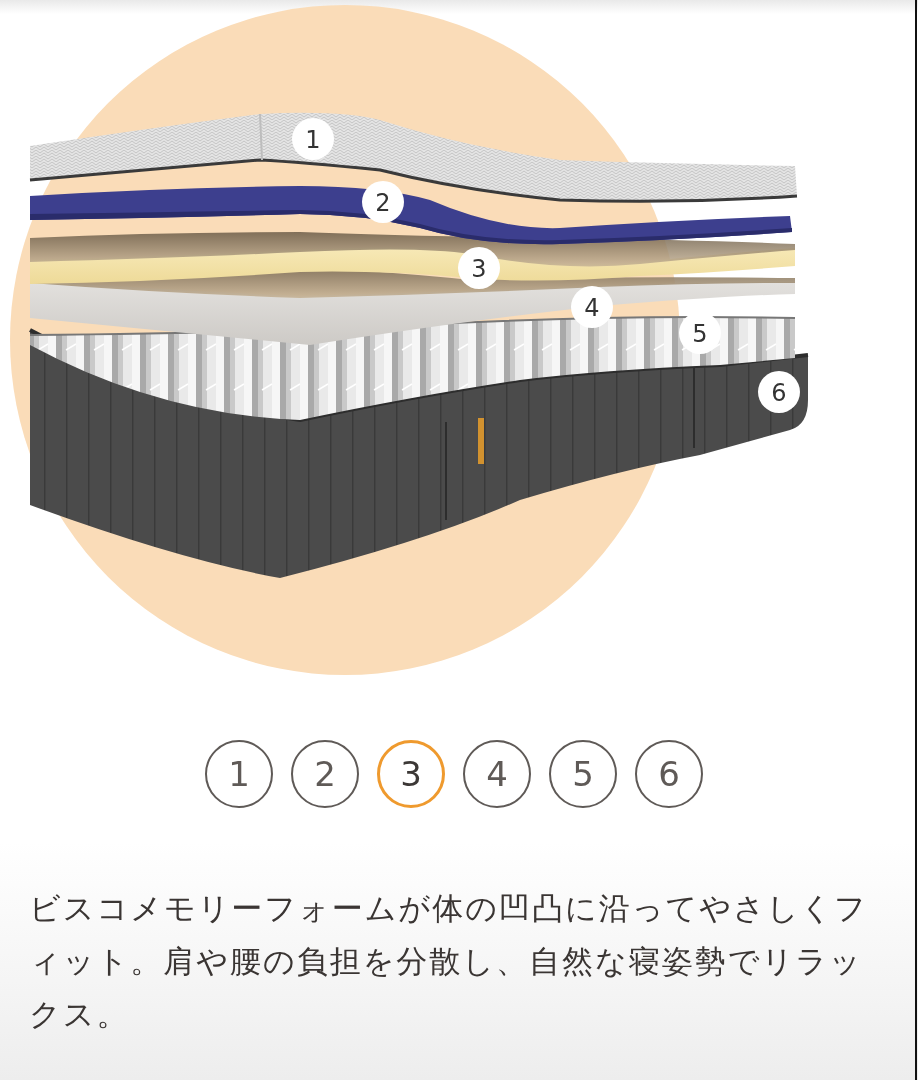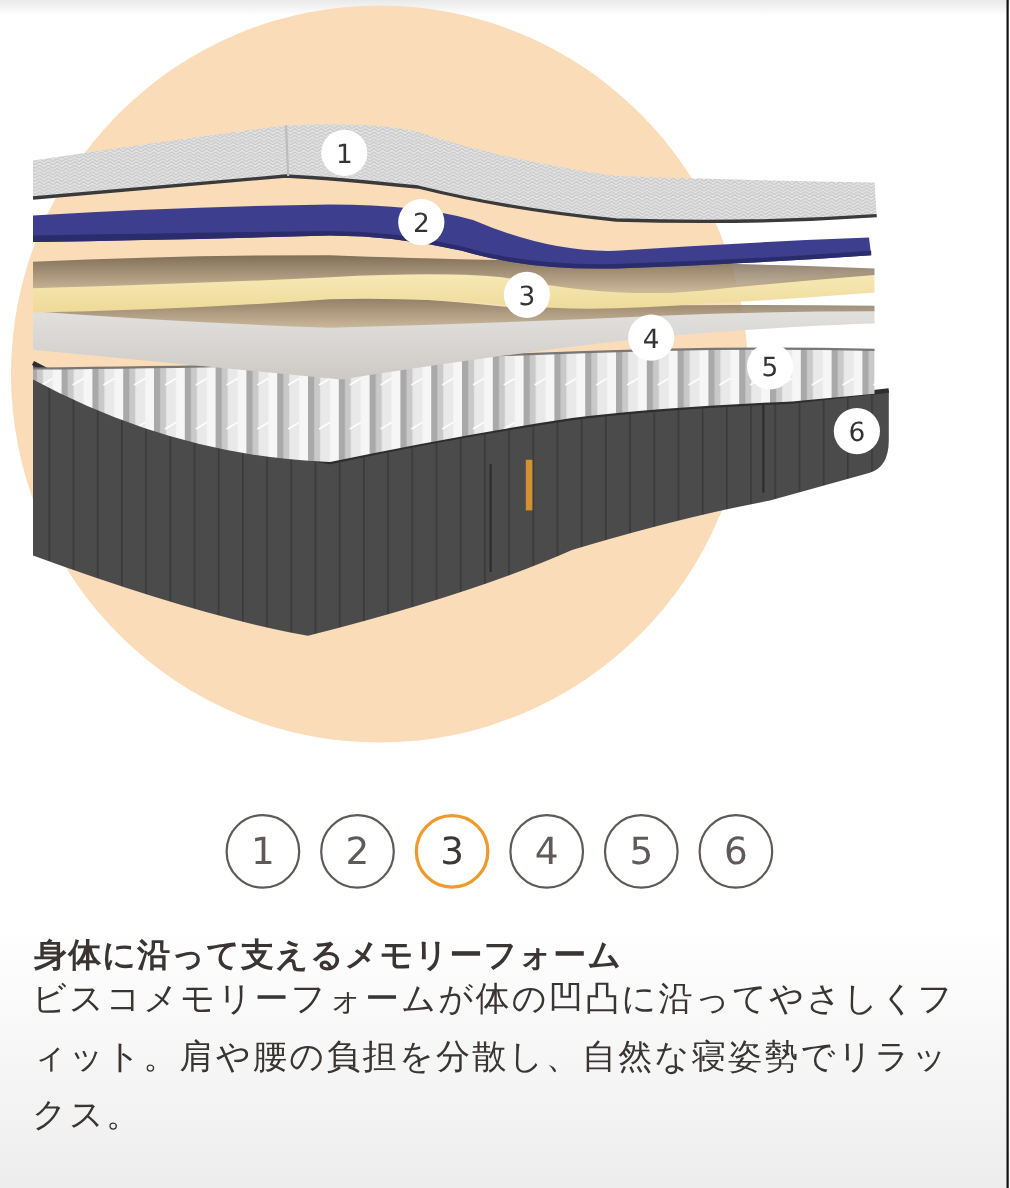--- a/index.html
+++ b/index.html
@@ -180,17 +180,16 @@
 
   <div class="layer-selector">
     <div class="layer-btn">1</div>
     <div class="layer-btn">2</div>
     <div class="layer-btn active">3</div>
     <div class="layer-btn">4</div>
     <div class="layer-btn">5</div>
     <div class="layer-btn">6</div>
   </div>
 
-  <div class="title">身体に沿って支えるメモリーフォーム</div>
   <div class="desc">ビスコメモリーフォームが体の凹凸に沿ってやさしくフィット。肩や腰の負担を分散し、自然な寝姿勢でリラックス。</div>
 
   <div class="right-border"></div>
 </div>
 
 </body></html>

